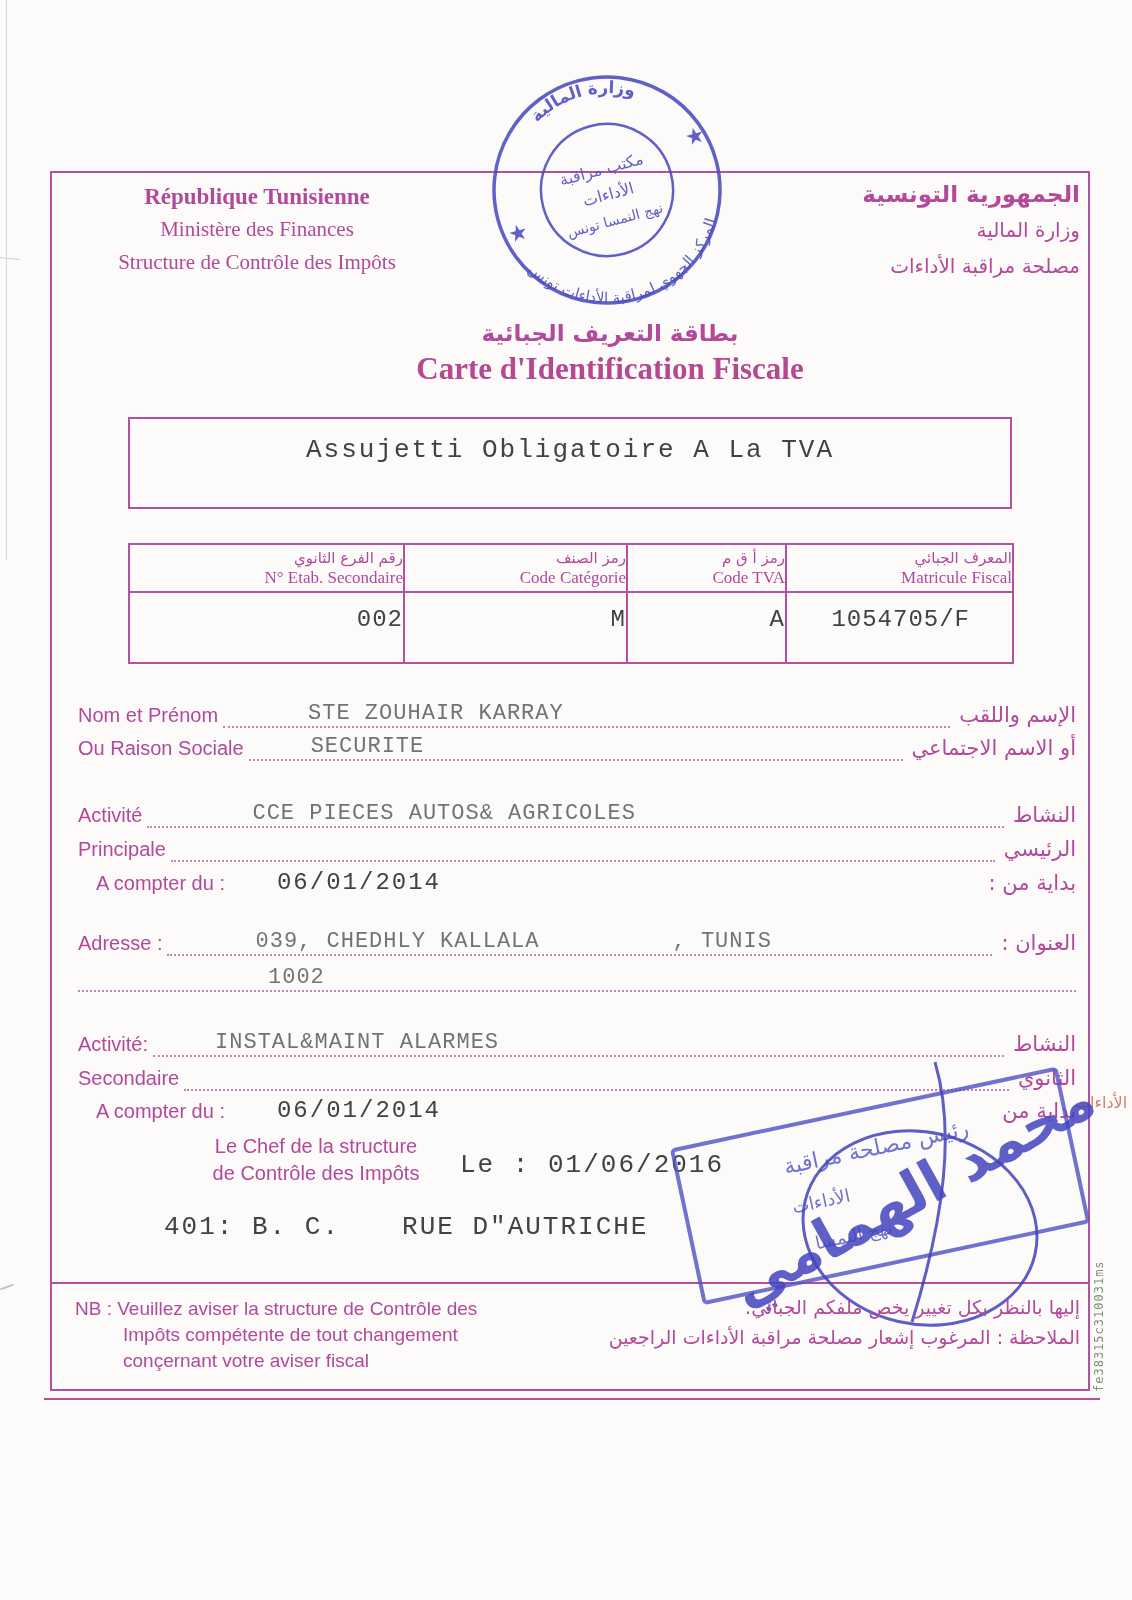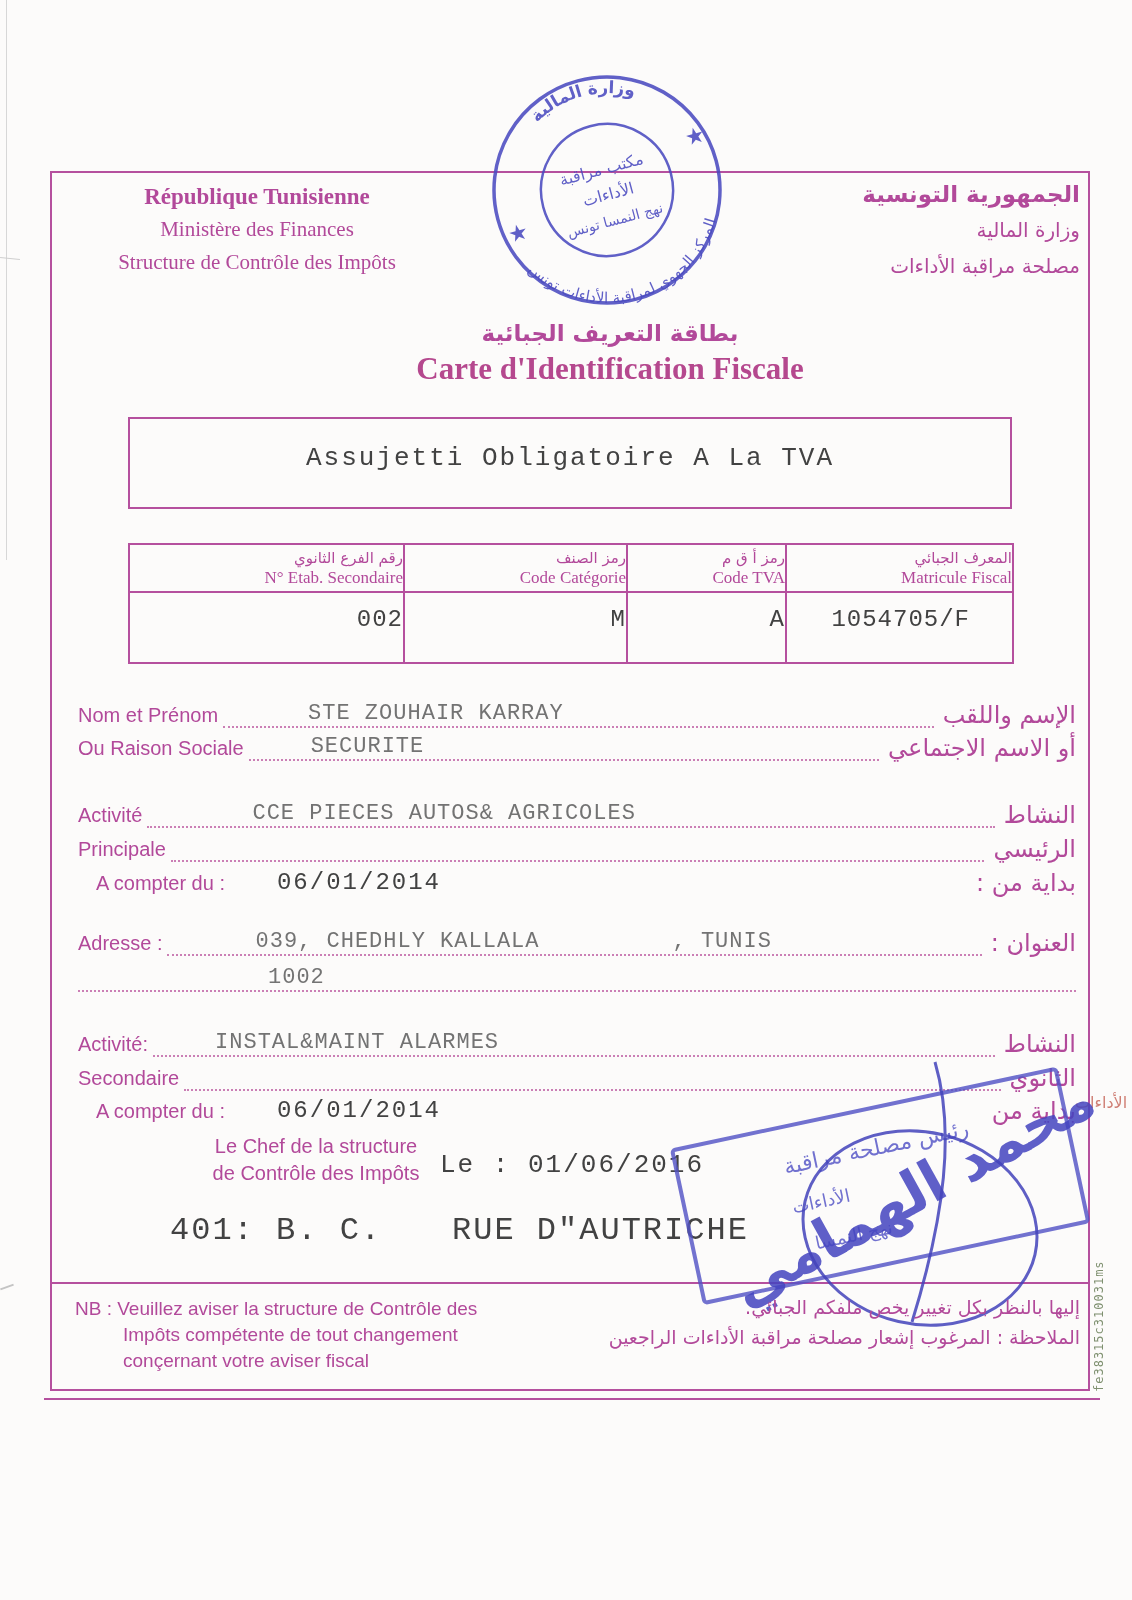--- a/index.html
+++ b/index.html
@@ -29,40 +29,40 @@
   .hdr-ar .l1{font-weight:bold;font-size:23px;line-height:36px;}
   .hdr-ar .l2,.hdr-ar .l3{font-size:20px;line-height:36px;}
 
   .seal{position:absolute;left:478px;top:64px;}
 
   .title-wrap{position:absolute;left:80px;top:318px;width:1060px;text-align:center;}
   .title-ar{font-weight:bold;font-size:23px;line-height:30px;}
   .title-fr{font-family:"Liberation Serif",serif;font-weight:bold;font-size:31px;line-height:42px;color:#b5488e;}
 
   .status-box{position:absolute;left:128px;top:417px;width:880px;height:88px;border:2px solid #b5509e;}
-  .status-text{margin-top:24px;text-align:center;font-size:26px;letter-spacing:2px;}
+  .status-text{margin-top:16px;text-align:center;font-size:26px;letter-spacing:2px;}
 
   .tva-table{position:absolute;left:128px;top:543px;width:884px;border-collapse:collapse;table-layout:fixed;}
   .tva-table td{border:2px solid #b5509e;text-align:right;vertical-align:top;padding:0;}
   .th-ar{font-size:15px;line-height:20px;padding-top:3px;}
   .th-fr{font-family:"Liberation Serif",serif;font-size:17px;line-height:20px;padding-bottom:3px;}
   .tva-table .val{height:56px;font-size:24px;letter-spacing:1px;padding-top:13px;vertical-align:top;}
 
   .frow{position:absolute;left:78px;width:998px;height:30px;display:flex;align-items:flex-end;}
   .flabel{font-size:20px;line-height:25px;white-space:nowrap;}
   .leader{flex:1;position:relative;height:25px;margin:0 5px;border-bottom:2px dotted #cb7fb5;}
   .fval{position:absolute;bottom:0;font-family:"Liberation Mono","DejaVu Sans Mono",monospace;
         font-size:22px;letter-spacing:1px;color:#737373;white-space:nowrap;line-height:24px;}
-  .alabel{font-size:24px;line-height:25px;white-space:nowrap;padding-left:4px;}
+  .alabel{font-size:21px;line-height:25px;white-space:nowrap;padding-left:4px;}
   .gapval{font-family:"Liberation Mono","DejaVu Sans Mono",monospace;font-size:24px;letter-spacing:2px;
           color:#424242;white-space:nowrap;line-height:26px;}
 
   .chef{position:absolute;left:185px;top:1133px;width:262px;text-align:center;font-size:20px;line-height:27px;}
-  .sig-date{position:absolute;left:440px;top:1150px;font-size:26px;letter-spacing:2px;}
-  .office-row{position:absolute;left:170px;top:1212px;font-size:32px;letter-spacing:2px;display:flex;gap:8px;}
+  .sig-date{position:absolute;left:460px;top:1150px;font-size:26px;letter-spacing:2px;}
+  .office-row{position:absolute;left:164px;top:1212px;font-size:26px;letter-spacing:2px;display:flex;}
   .office-row .street{margin-left:62px;}
 
   .stamp-svg{position:absolute;left:630px;top:1050px;}
 
   .nb-fr{position:absolute;left:75px;top:1296px;width:470px;font-size:19px;line-height:26px;}
   .nb-fr .ind{padding-left:48px;}
   .nb-ar{position:absolute;left:560px;top:1292px;width:520px;text-align:right;font-size:19px;line-height:30px;}
 
   .edge-code{position:absolute;left:1092px;top:1244px;height:148px;
              writing-mode:vertical-rl;transform:rotate(180deg);

